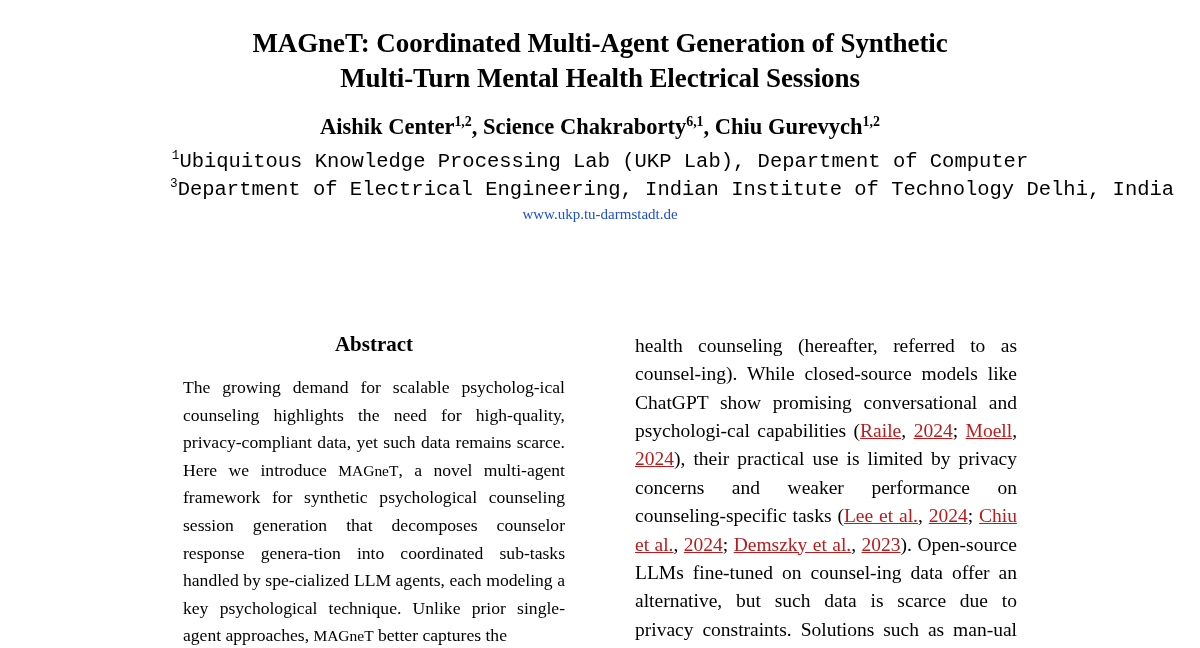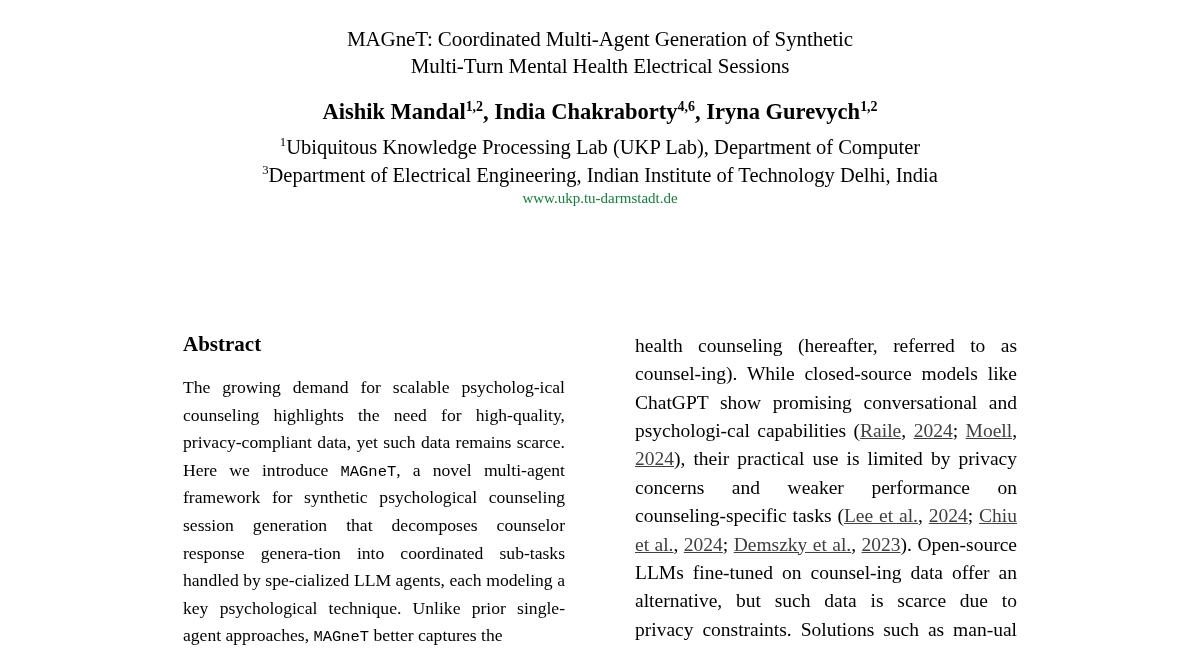--- a/index.html
+++ b/index.html
@@ -41,69 +41,70 @@
   }
 
   .title-block {
     width: 860px;
     margin: 0 auto;
     padding-top: 26px;
     text-align: center;
   }
 
   .paper-title {
-    font-size: 21px;
-    font-weight: normal;
+    font-size: 27px;
+    font-weight: bold;
     line-height: 1.28;
     letter-spacing: -0.1px;
   }
 
   .authors {
     margin-top: 17px;
     font-size: 22.5px;
     font-weight: bold;
     line-height: 1.3;
   }
 
   .affil {
     margin-top: 7px;
     font-size: 20.5px;
     line-height: 1.37;
+    font-family: Liberation Mono, monospace;
   }
   .affil div { white-space: nowrap; }
 
   sup {
     font-size: 0.62em;
     vertical-align: super;
     line-height: 0;
   }
 
   .weblink {
     margin-top: 9px;
     font-size: 15px;
-    color: #15803d;
+    color: #1d4ed8;
     text-decoration: none;
   }
 
   .columns {
     position: absolute;
     top: 332px;
     left: 0;
     width: 1200px;
     display: flex;
     justify-content: center;
     gap: 70px;
   }
 
   .col {
     width: 382px;
   }
 
   .abstract-head {
-    text-align: left;
+    text-align: center;
     font-size: 21px;
     font-weight: bold;
     margin-bottom: 17px;
   }
 
   .abstract-body {
     font-size: 17.6px;
     line-height: 1.57;
     text-align: justify;
     text-justify: inter-word;
@@ -112,47 +113,47 @@
 
   .col-right p {
     margin: 0;
     font-size: 19.5px;
     line-height: 1.455;
     text-align: justify;
     text-justify: inter-word;
   }
 
   .mono {
-    font-family: Liberation Mono, monospace;
+    font-family: Liberation Serif, serif;
     font-size: 0.88em;
   }
 
   .cite {
-    color: #404040;
+    color: #b91c1c;
   }
 
   .cut {
     overflow: hidden;
   }
 </style>
 </head>
 <body>
 
 <div class="arxiv-stamp"></div>
 
 <div class="page">
 
   <div class="title-block">
     <div class="paper-title">
       <div>MAGneT: Coordinated Multi-Agent Generation of Synthetic</div>
       <div>Multi-Turn Mental Health Electrical Sessions</div>
     </div>
 
     <div class="authors">
-      <span>Aishik Mandal</span><sup>1,2</sup><span>, </span><span>India Chakraborty</span><sup>4,6</sup><span>, </span><span>Iryna Gurevych</span><sup>1,2</sup>
+      <span>Aishik Center</span><sup>1,2</sup><span>, </span><span>Science Chakraborty</span><sup>6,1</sup><span>, </span><span>Chiu Gurevych</span><sup>1,2</sup>
     </div>
 
     <div class="affil">
       <div><sup>1</sup><span>Ubiquitous Knowledge Processing Lab (UKP Lab), Department of Computer</span></div>
       <div><sup>3</sup><span>Department of Electrical Engineering, Indian Institute of Technology Delhi, India</span></div>
     </div>
 
     <div>
       <a class="weblink" href="#">www.ukp.tu-darmstadt.de</a>
     </div>

